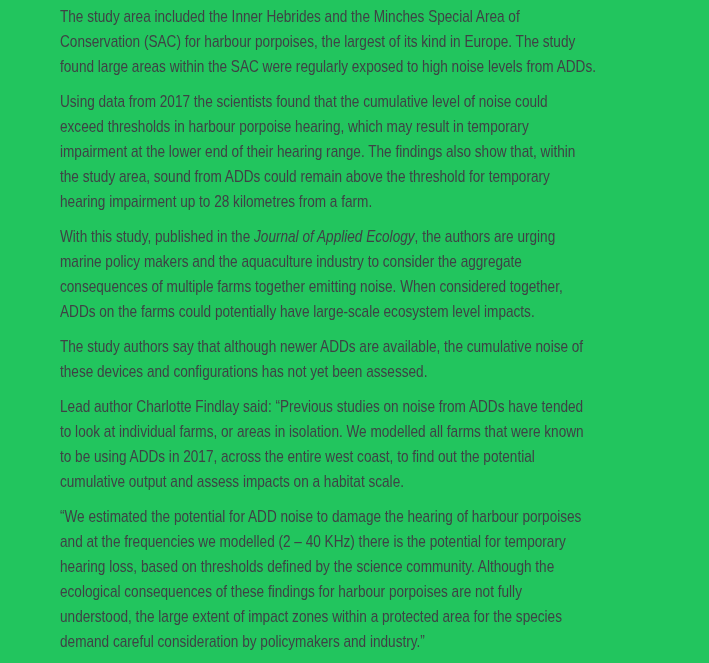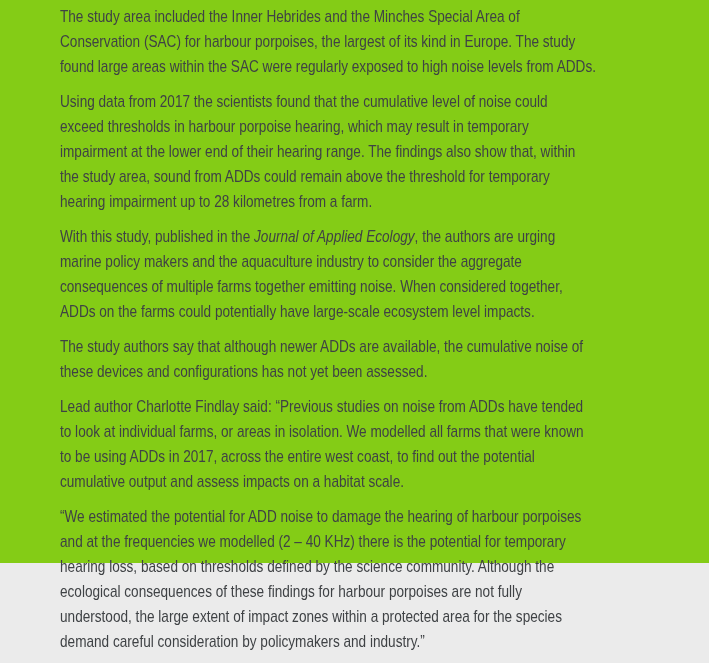--- a/index.html
+++ b/index.html
@@ -5,22 +5,22 @@
   html, body {
     margin: 0;
     padding: 0;
     width: 709px;
     height: 663px;
     overflow: hidden;
     background: #ebebeb;
   }
   .page {
     width: 709px;
-    height: 563px;
-    background: #84cc16;
+    height: 663px;
+    background: #22c55e;
     box-sizing: border-box;
     padding: 4px 0 0 60px;
   }
   .article-body {
     transform: scaleX(0.8);
     transform-origin: 0 0;
     width: 810px;
     font-family: "Liberation Sans", "DejaVu Sans", sans-serif;
     font-size: 17px;
     line-height: 25px;

